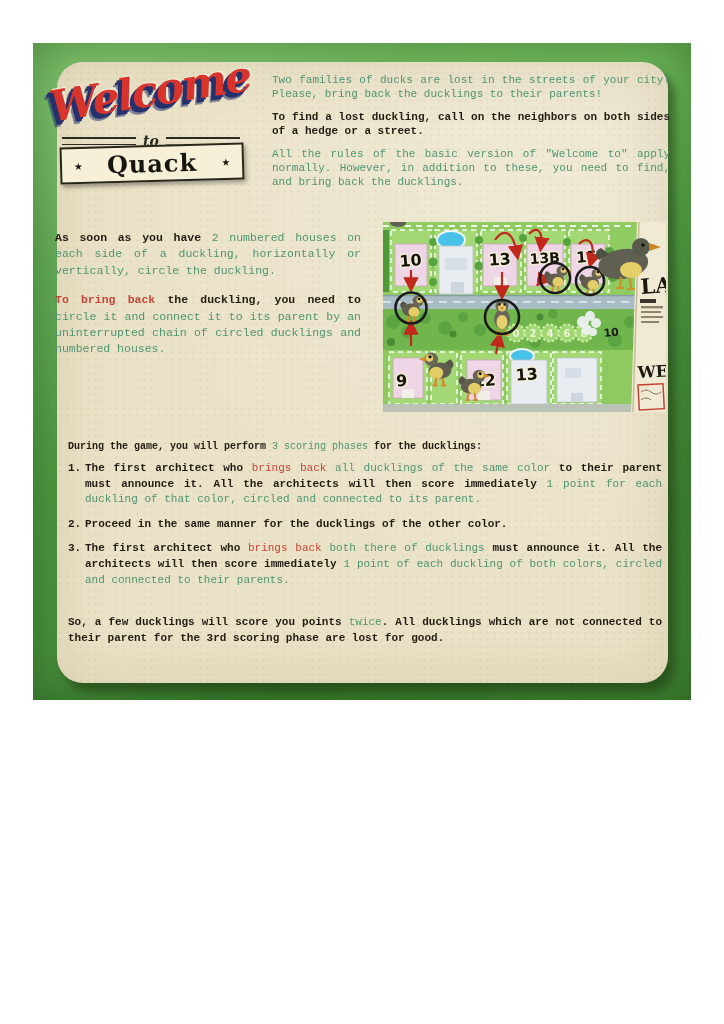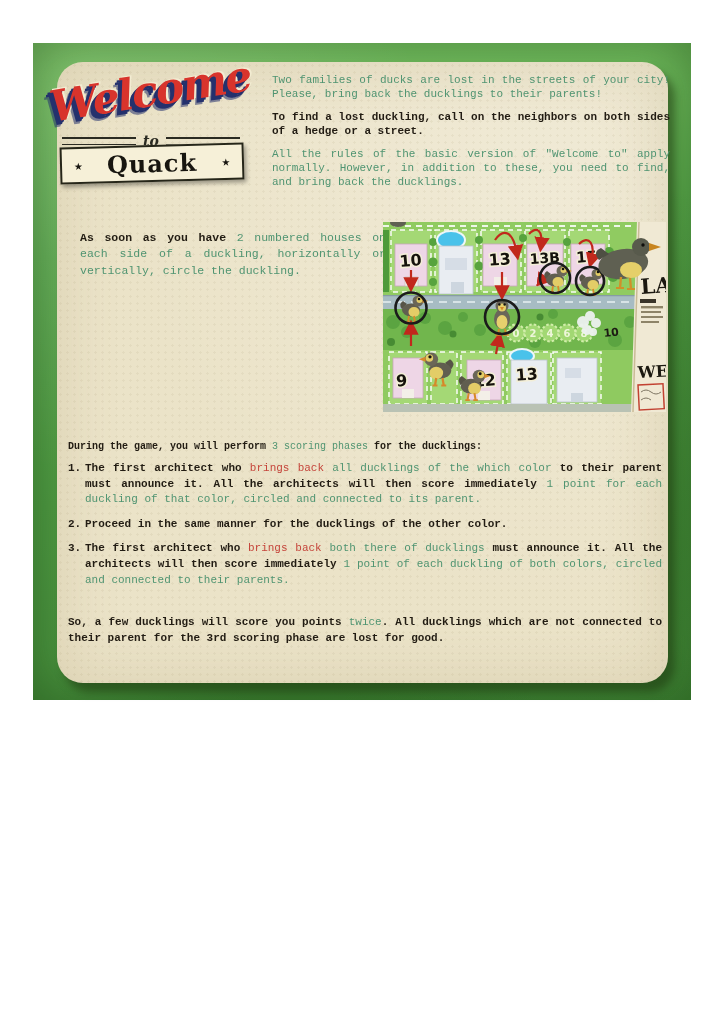--- a/index.html
+++ b/index.html
@@ -38,21 +38,21 @@
     justify-content:space-between;padding:0 12px;box-sizing:border-box;
     box-shadow:2px 3px 4px rgba(0,0,0,.35);}
   .quack{font-family:"DejaVu Serif","Liberation Serif",serif;font-weight:bold;font-size:24px;
     color:#17150f;letter-spacing:1px;line-height:1;}
   .star{font-size:14px;color:#17150f;line-height:1;}
 
   
   .tblock p{margin:0;text-align:justify;}
   .intro{position:absolute;left:262px;top:73px;width:398px;font-size:11px;line-height:14px;margin-left:10px;}
   .intro p{margin-bottom:9px;}
-  .leftcol{position:absolute;left:80px;top:230px;width:306px;font-size:11.5px;line-height:16.4px;}
+  .leftcol{position:absolute;left:55px;top:230px;width:306px;font-size:11.5px;line-height:16.4px;}
   .leftcol p{margin-bottom:13px;}
   .scoring-intro{position:absolute;left:68px;top:439px;width:594px;font-size:10px;line-height:16px;}
   .list{position:absolute;left:68px;top:461px;width:594px;font-size:11px;line-height:15.6px;}
   .list .item{position:relative;padding-left:17px;margin-bottom:9px;text-align:justify;}
   .list .num{position:absolute;left:0;top:0;color:#221c13;font-weight:bold;}
   .outro{position:absolute;left:68px;top:614px;width:594px;font-size:11px;line-height:16px;}
 
   .seg-k{color:#221c13;font-weight:bold;}
   .seg-g{color:#4f9471;}
   .seg-r{color:#c5443a;}
@@ -88,20 +88,21 @@
   </div>
 
   <div class="intro tblock">
     <p><span class="seg-g">Two families of ducks are lost in the streets of your city! Please, bring back the ducklings to their parents!</span></p>
     <p><span class="seg-k">To find a lost duckling, call on the neighbors on both sides of a hedge or a street.</span></p>
     <p><span class="seg-g">All the rules of the basic version of "Welcome to" apply normally. However, in addition to these, you need to find, and bring back the ducklings.</span></p>
   </div>
 
   <div class="leftcol tblock">
     <p><span class="seg-k">As soon as you have </span><span class="seg-g">2 numbered houses on each side of a duckling, horizontally or vertically, circle the duckling.</span></p>
+    <p><span class="seg-rb">To bring back </span><span class="seg-k">the duckling, you need to </span><span class="seg-g">circle it and connect it to its parent by an uninterrupted chain of circled ducklings and numbered houses.</span></p>
   </div>
 
   <svg class="board" viewBox="0 0 283 190">
     <defs>
       <g id="dk">
         <path d="M-9,1 Q-13,-4 -8,-7 L-4,-4 Z" fill="#575447"></path>
         <ellipse cx="0" cy="2" rx="9" ry="6.5" fill="#615e50"></ellipse>
         <ellipse cx="3" cy="4" rx="5.5" ry="5" fill="#e3cd67"></ellipse>
         <circle cx="7" cy="-7" r="5.5" fill="#6a6657"></circle>
         <circle cx="8.5" cy="-8" r="3" fill="#e3cd67"></circle>
@@ -323,21 +324,21 @@
     </g>
   </svg>
 
   <div class="scoring-intro tblock">
     <p><span class="seg-k">During the game, you will perform </span><span class="seg-g">3 scoring phases </span><span class="seg-k">for the ducklings:</span></p>
   </div>
 
   <div class="list">
     <div class="item">
       <span class="num">1.</span>
-      <span><span class="seg-k">The first architect who </span><span class="seg-r">brings back </span><span class="seg-g">all ducklings of the which color </span><span class="seg-k">to their parent must announce it. All the architects will then score immediately </span><span class="seg-g">1 point for each duckling of that color, circled and connected to its parent.</span></span>
+      <span><span class="seg-k">The first architect who </span><span class="seg-r">brings back </span><span class="seg-g">all ducklings of the same color </span><span class="seg-k">to their parent must announce it. All the architects will then score immediately </span><span class="seg-g">1 point for each duckling of that color, circled and connected to its parent.</span></span>
     </div>
     <div class="item">
       <span class="num">2.</span>
       <span><span class="seg-k">Proceed in the same manner for the ducklings of the other color.</span></span>
     </div>
     <div class="item">
       <span class="num">3.</span>
       <span><span class="seg-k">The first architect who </span><span class="seg-r">brings back </span><span class="seg-g">both there of ducklings </span><span class="seg-k">must announce it. All the architects will then score immediately </span><span class="seg-g">1 point of each duckling of both colors, circled and connected to their parents.</span></span>
     </div>
   </div>

